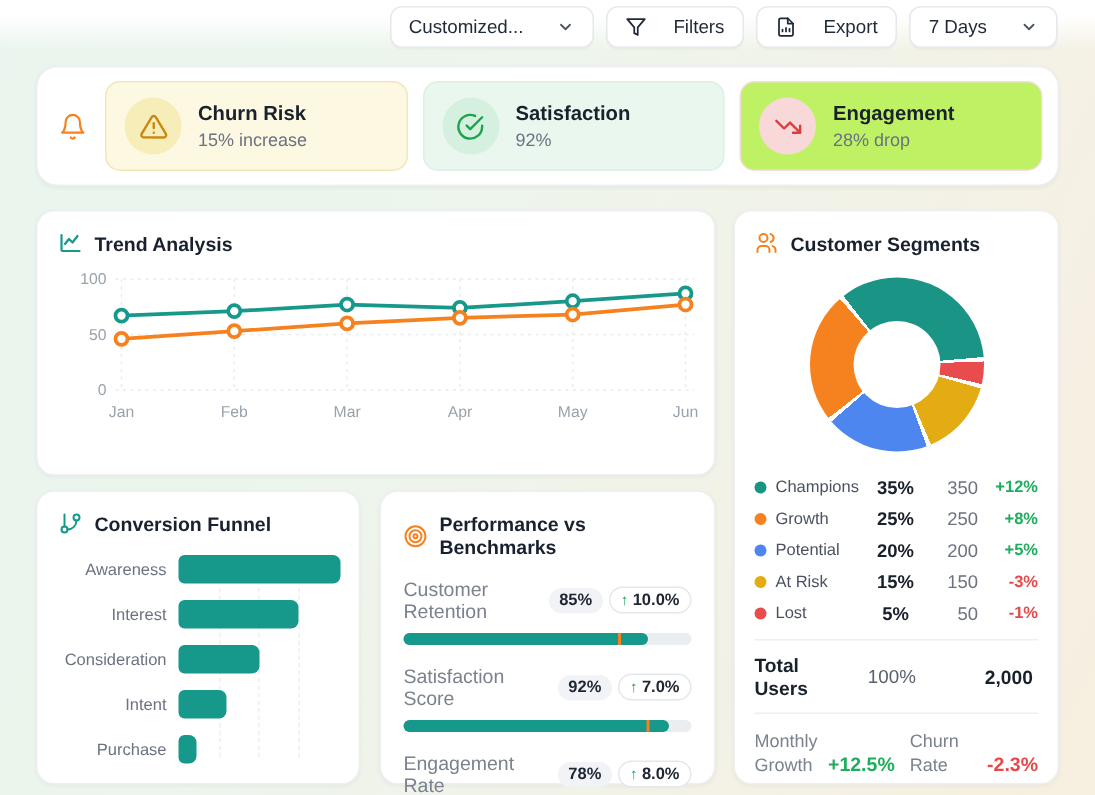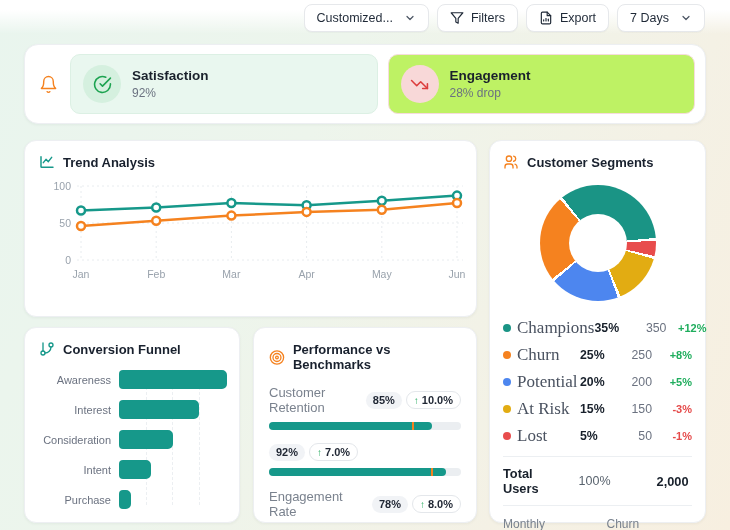--- a/index.html
+++ b/index.html
@@ -5,21 +5,21 @@
   * { box-sizing: border-box; margin: 0; padding: 0; }
   html,body { width:730px; height:530px; }
   body { font-family:"Liberation Sans", sans-serif; color:#1B2430; }
   .page { position:relative; width:730px; height:530px; overflow:hidden;
     background:linear-gradient(115deg,#E9F5EE 0%,#EDF5EC 38%,#F4F1E5 75%,#F7EFE0 100%); }
   .page::before { content:''; position:absolute; top:0; left:0; right:0; height:34px;
     background:linear-gradient(#FFFFFF 30%, rgba(255,255,255,0)); pointer-events:none; }
 
   
   .toolbar { position:absolute; top:4px; right:25px; display:flex; gap:8px; z-index:2; }
-  .tbtn { display:flex; align-items:center; gap:7px; height:28px; padding:0 12px;
+  .tbtn { display:flex; align-items:center; gap:18px; height:28px; padding:0 12px;
     background:#fff; border:1px solid #E6E8EB; border-radius:8px; cursor:pointer;
     font-family:inherit; font-size:12.5px; color:#1F2937; box-shadow:0 1px 1px rgba(20,30,40,.03); }
   .tbtn svg { flex:0 0 auto; }
   .chev { color:#4B5563; margin-left:4px; }
 
   
   .card { position:absolute; background:#fff; border:1px solid #EDEFF2; border-radius:12px;
     box-shadow:0 1px 3px rgba(20,30,40,.05); }
   .chead { display:flex; align-items:center; gap:8px; }
   .ctitle { font-size:13px; font-weight:bold; color:#19212E; }
@@ -44,22 +44,22 @@
   .trend svg.plot { display:block; margin:4px 0 0 2px; }
   .tick { font-size:10.5px; fill:#99A2AC; font-family:"Liberation Sans",sans-serif; }
 
   
   .segments { left:489px; top:140px; width:217px; height:383px; padding:13px 13px 12px; }
   .donut-wrap { display:flex; justify-content:center; margin:15px 0 13px; }
   .donut { position:relative; width:116px; height:116px; border-radius:50%; }
   .donut::after { content:''; position:absolute; inset:29px; background:#fff; border-radius:50%; }
   .lrow { display:grid; grid-template-columns:14px 1fr 34px 38px 40px; align-items:center; padding:3.5px 0; }
   .ldot { width:8px; height:8px; border-radius:50%; }
-  .lname { font-size:17px; color:#4A5260;font-family:Liberation Serif, serif; }
-  .lpct { font-size:12.3px; font-weight:bold; color:#18202B; text-align:left; }
+  .lname { font-size:11px; color:#4A5260; }
+  .lpct { font-size:12.3px; font-weight:bold; color:#18202B; text-align:center; }
   .lcount { font-size:12.3px; color:#6B7280; text-align:right; }
   .lchg { font-size:11px; font-weight:bold; text-align:right; }
   .divider { border-top:1px solid #ECEFF2; margin:7px 0; }
   .trow { display:grid; grid-template-columns:1fr 36px 42px 40px; align-items:center; padding:2px 0;gap:36px; }
   .trow .tlabel { font-size:12.8px; font-weight:bold; color:#18202B; }
   .trow .tpct { font-size:12.5px; color:#59636E; text-align:right; }
   .trow .tcount { font-size:12.8px; font-weight:bold; color:#18202B; text-align:right; }
   .trow .tchg { font-size:12.5px; font-weight:bold; color:#1FAD5D; text-align:left;padding-left:31px; }
   .sfoot { display:grid; grid-template-columns:1fr 1fr; gap:10px; padding-top:4px; }
   .fcell { display:flex; align-items:flex-end; gap:7px; }
@@ -125,20 +125,33 @@
     </button>
   </div>
 
   <section class="card alerts">
     <span class="bell">
       <svg width="19" height="19" viewBox="0 0 24 24" fill="none" stroke="#F5821F" stroke-width="1.8" stroke-linecap="round" stroke-linejoin="round">
           <path d="M18 8a6 6 0 0 0-12 0c0 7-3 9-3 9h18s-3-2-3-9"></path>
           <path d="M13.7 21a2 2 0 0 1-3.4 0"></path>
         </svg>
     </span>
+    <div class="acard warn">
+      <span class="acirc">
+        <svg width="19" height="19" viewBox="0 0 24 24" fill="none" stroke="#C9880E" stroke-width="2" stroke-linecap="round" stroke-linejoin="round">
+            <path d="M10.3 3.9 1.8 18a2 2 0 0 0 1.7 3h17a2 2 0 0 0 1.7-3L13.7 3.9a2 2 0 0 0-3.4 0z"></path>
+            <path d="M12 9v4"></path>
+            <path d="M12 17h.01"></path>
+          </svg>
+      </span>
+      <div>
+        <div class="atitle">Churn Risk</div>
+        <div class="asub">15% increase</div>
+      </div>
+    </div>
     <div class="acard good">
       <span class="acirc">
         <svg width="19" height="19" viewBox="0 0 24 24" fill="none" stroke="#1CA350" stroke-width="2" stroke-linecap="round" stroke-linejoin="round">
             <path d="M22 11.1V12a10 10 0 1 1-5.9-9.1"></path>
             <polyline points="22 4 12 14.01 9 11.01"></polyline>
           </svg>
       </span>
       <div>
         <div class="atitle">Satisfaction</div>
         <div class="asub">92%</div>
@@ -218,21 +231,21 @@
 
     <div class="lrow">
       <span class="ldot" style="background: rgb(26, 148, 133);"></span>
       <span class="lname">Champions</span>
       <span class="lpct">35%</span>
       <span class="lcount">350</span>
       <span class="lchg" style="color: rgb(31, 173, 93);">+12%</span>
     </div>
     <div class="lrow">
       <span class="ldot" style="background: rgb(245, 130, 31);"></span>
-      <span class="lname">Churn</span>
+      <span class="lname">Growth</span>
       <span class="lpct">25%</span>
       <span class="lcount">250</span>
       <span class="lchg" style="color: rgb(31, 173, 93);">+8%</span>
     </div>
     <div class="lrow">
       <span class="ldot" style="background: rgb(77, 134, 239);"></span>
       <span class="lname">Potential</span>
       <span class="lpct">20%</span>
       <span class="lcount">200</span>
       <span class="lchg" style="color: rgb(31, 173, 93);">+5%</span>
@@ -341,20 +354,21 @@
           </span>
       </div>
       <div class="track">
         <span class="fill" style="width: 85%; background: rgb(22, 152, 138);"></span>
         <span class="bmark" style="left: calc(75% - 1px); background: rgb(245, 130, 31);"></span>
       </div>
     </div>
 
     <div class="metric">
       <div class="mrow">
+        <span class="mlabel">Satisfaction Score</span>
         <span class="badge-pct">92%</span>
         <span class="badge-delta">
             <span class="uparrow">↑</span>
             <span>7.0%</span>
           </span>
       </div>
       <div class="track">
         <span class="fill" style="width: 92%; background: rgb(22, 152, 138);"></span>
         <span class="bmark" style="left: calc(85% - 1px); background: rgb(245, 130, 31);"></span>
       </div>

